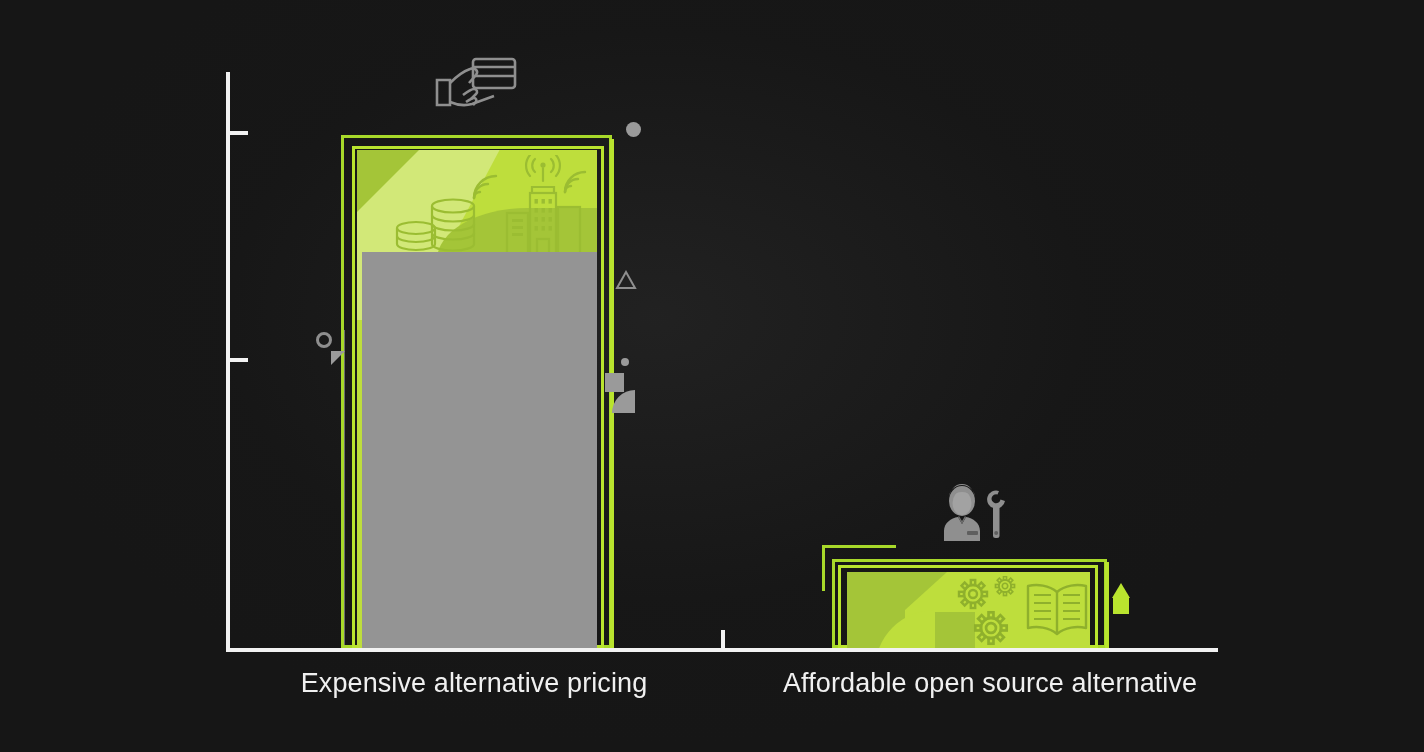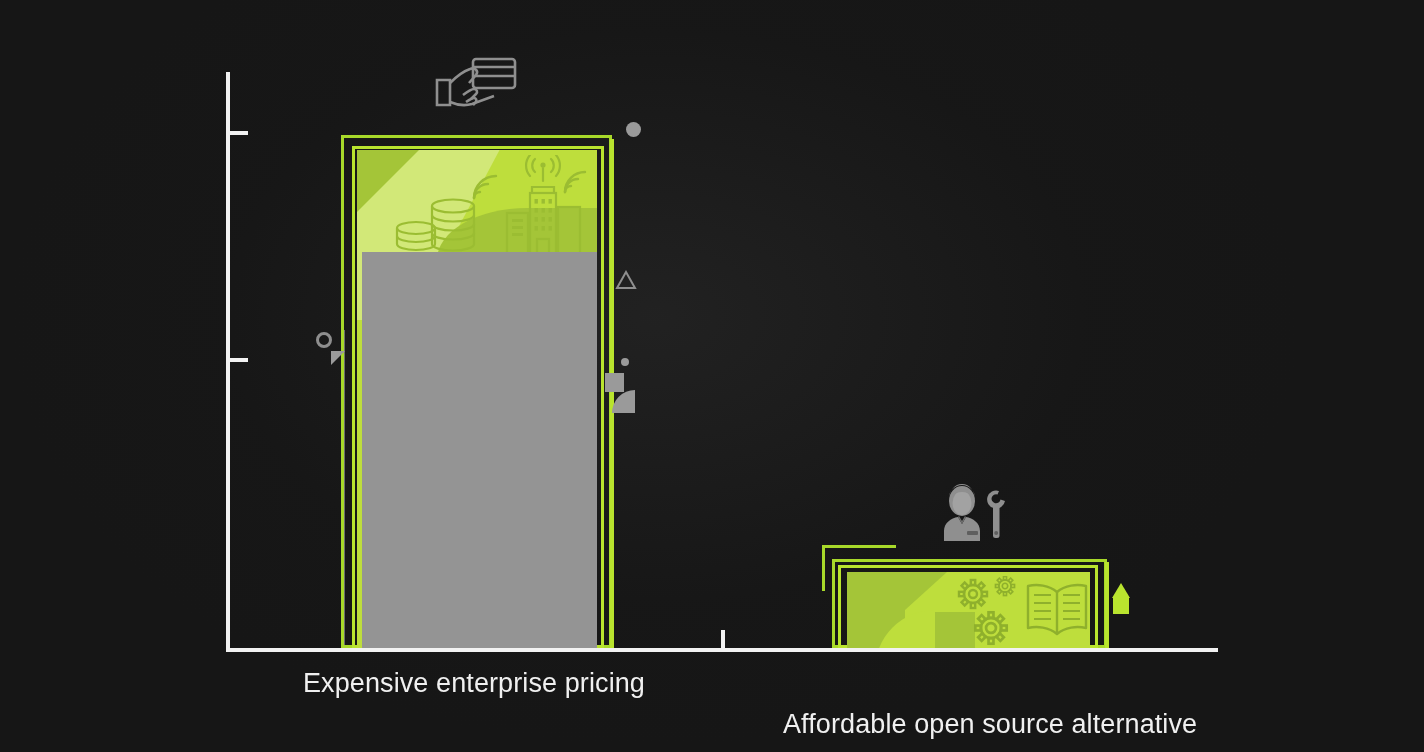--- a/index.html
+++ b/index.html
@@ -361,17 +361,17 @@
         <path d="M38 39 h17"></path>
       </g>
     </svg>
   </div>
 
   <div class="rule" style="left:1105px; top:562px; width:4px; height:86px; background:#b9e42e;"></div>
 
   <div class="dec dec-tri-green" style="left:1112px; top:583px;"></div>
   <div class="dec dec-square-green" style="left:1113px; top:598px; width:16px; height:16px;"></div>
 
-  <div class="cat-label" style="left:274px; top:668px; width:400px;">Expensive enterprise pricing</div>
-
-  <div class="cat-label" style="left:783px; top:668px; width:380px; text-align:left;margin-top:41px;">Affordable open source alternative</div>
+  <div class="cat-label" style="left:274px; top:668px; width:400px;">Expensive alternative pricing</div>
+
+  <div class="cat-label" style="left:783px; top:668px; width:380px; text-align:left;">Affordable open source alternative</div>
 
 </div>
 
 </body></html>

